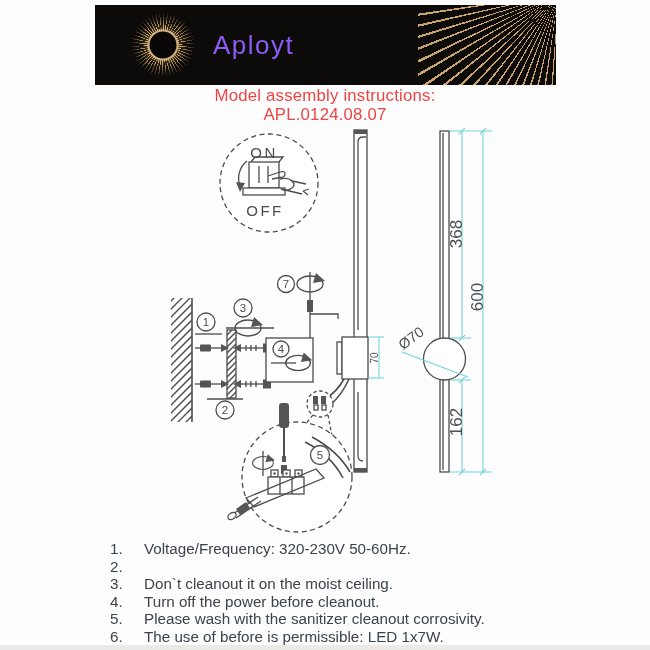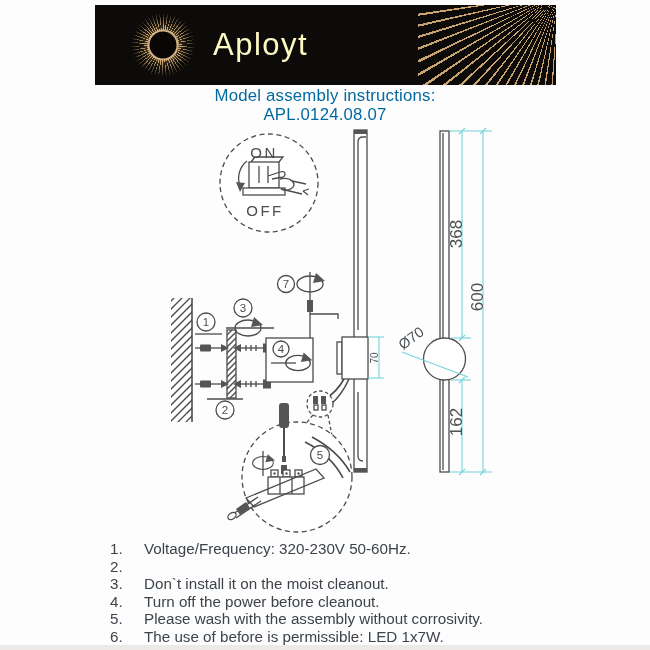--- a/index.html
+++ b/index.html
@@ -10,28 +10,28 @@
   
   .banner{position:absolute;left:95px;top:5px;width:461px;height:80px;background:#0c0b09;overflow:hidden;}
   .logo-burst{position:absolute;left:34px;top:6px;width:68px;height:68px;border-radius:50%;
       background:
         radial-gradient(closest-side, rgba(12,11,9,0) 40%, rgba(12,11,9,0) 52%, #0c0b09 94%),
         repeating-conic-gradient(#d3ac74 0deg 2.1deg, rgba(211,172,116,0) 2.1deg 7.2deg);}
   .logo-burst::after{content:"";position:absolute;left:50%;top:50%;width:27px;height:27px;border-radius:50%;
       transform:translate(-50%,-50%);background:#080705;
       box-shadow:0 0 0 2px rgba(226,192,142,.85), 0 0 10px 4px rgba(195,155,98,.55);}
   .brand{position:absolute;left:118px;top:0;height:100%;display:flex;align-items:center;
-      color:#fef9c3;font-size:31px;letter-spacing:1.5px;font-weight:500;}
+      color:#8b5cf6;font-size:26px;letter-spacing:1.5px;font-weight:500;}
   .banner-rays{position:absolute;right:0;top:0;width:138px;height:80px;
       background:repeating-conic-gradient(from 176deg at 102% -14%,
         rgba(201,164,111,0) 0deg 3.4deg, #c9a46f 3.4deg 4.3deg);}
 
   
   .title-block{position:absolute;left:0;right:0;top:87px;text-align:center;
-      color:#0369a1;font-size:16.8px;line-height:18.5px;font-weight:500;letter-spacing:.2px;}
+      color:#ef4444;font-size:16.8px;line-height:18.5px;font-weight:500;letter-spacing:.2px;}
 
   
   svg.diagram{position:absolute;left:0;top:0;}
   .ln{stroke:#4c4c4c;fill:none;stroke-width:1.3;}
   .lnw{stroke:#4c4c4c;fill:#ffffff;stroke-width:1.3;}
   .thk{stroke-width:1.6;}
   .dash{stroke-dasharray:5 3.5;}
   .dsh2{stroke-dasharray:3.5 2.5;}
   .fil{fill:#555555;stroke:none;}
   .cy{stroke:#74d3dc;fill:none;stroke-width:1.1;}
@@ -284,28 +284,28 @@
   <div class="instructions">
     <div class="row">
       <span class="num">1.</span>
       <span class="txt">Voltage/Frequency: 320-230V 50-60Hz.</span>
     </div>
     <div class="row">
       <span class="num">2.</span>
     </div>
     <div class="row">
       <span class="num">3.</span>
-      <span class="txt">Don`t install it on the moist cleanout.</span>
+      <span class="txt">Don`t cleanout it on the moist ceiling.</span>
     </div>
     <div class="row">
       <span class="num">4.</span>
       <span class="txt">Turn off the power before cleanout.</span>
     </div>
     <div class="row">
       <span class="num">5.</span>
-      <span class="txt">Please wash with the assembly without corrosivity.</span>
+      <span class="txt">Please wash with the sanitizer cleanout corrosivity.</span>
     </div>
     <div class="row">
       <span class="num">6.</span>
       <span class="txt">The use of before is permissible: LED 1x7W.</span>
     </div>
   </div>
 </div>
 
 </body></html>

